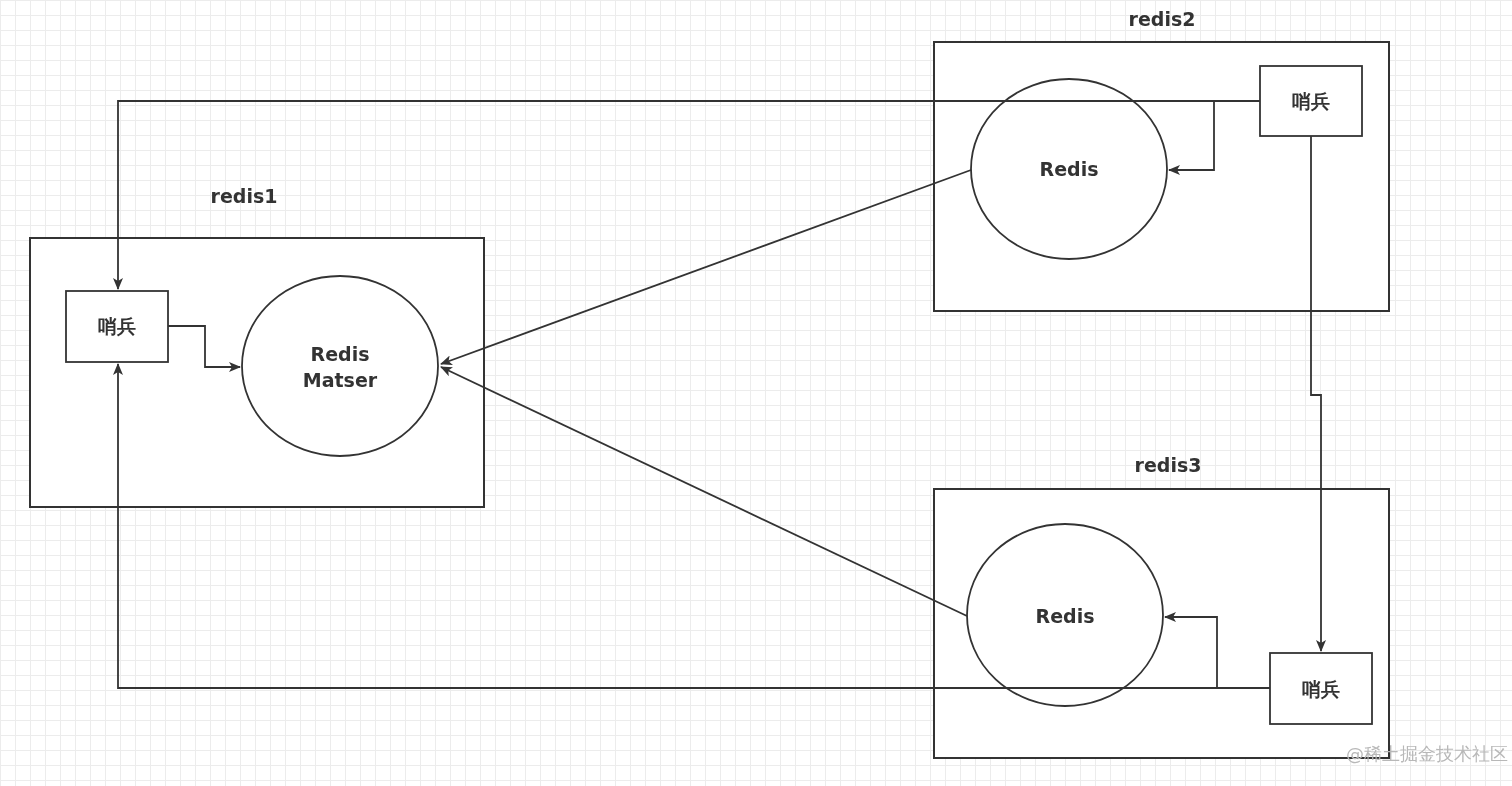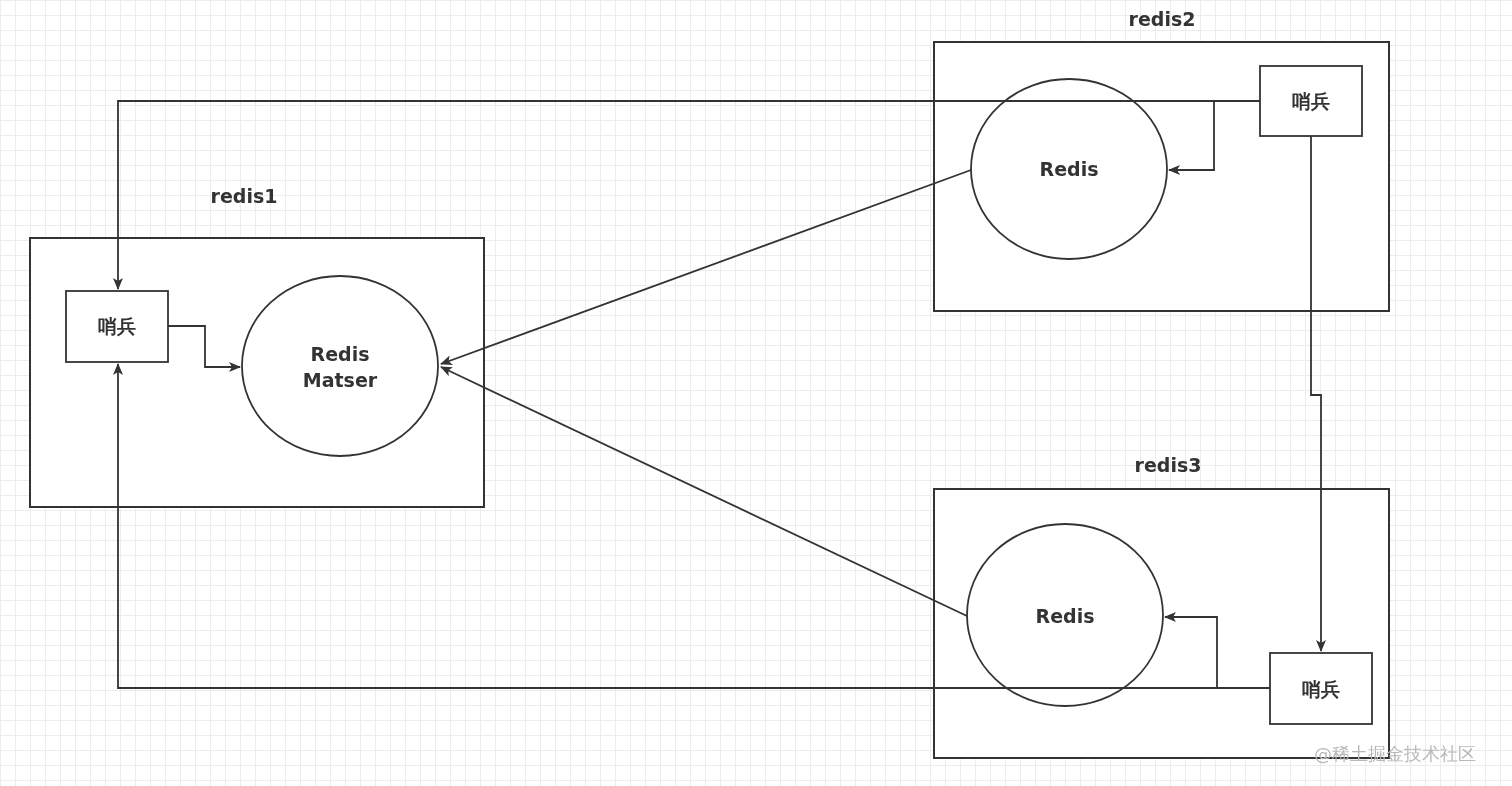--- a/index.html
+++ b/index.html
@@ -11,21 +11,21 @@
       linear-gradient(to bottom, #ececec 1px, transparent 1px);
     background-size: 15px 15px;
     font-family: "Liberation Sans", "DejaVu Sans", sans-serif;
   }
   svg#diagram { position: absolute; left: 0; top: 0; }
   .box { fill: #ffffff; stroke: #333333; stroke-width: 2; }
   .node { fill: #ffffff; stroke: #333333; stroke-width: 1.8; }
   .edge { fill: none; stroke: #333333; stroke-width: 1.8; }
   .lbl { font-family: "DejaVu Sans", sans-serif; font-weight: bold; font-size: 19px; fill: #333333; }
   .nlbl { font-family: "DejaVu Sans", sans-serif; font-weight: bold; font-size: 19px; fill: #333333; }
-  .watermark { position: absolute; right: 36px; bottom: 20px; font-family: "DejaVu Sans", sans-serif; font-size: 18px; color: #b8b8b8; }
+  .watermark { position: absolute; right: 4px; bottom: 20px; font-family: "DejaVu Sans", sans-serif; font-size: 18px; color: #b8b8b8; }
 </style>
 </head>
 <body>
 
 <svg id="diagram" width="1512" height="786" viewBox="0 0 1512 786">
   <defs>
     <marker id="arrow" markerWidth="12" markerHeight="10" refX="11" refY="5" orient="auto" markerUnits="userSpaceOnUse">
       <path d="M0,0 L12,5 L0,10 L3,5 z" fill="#333333"></path>
     </marker>
   </defs>

